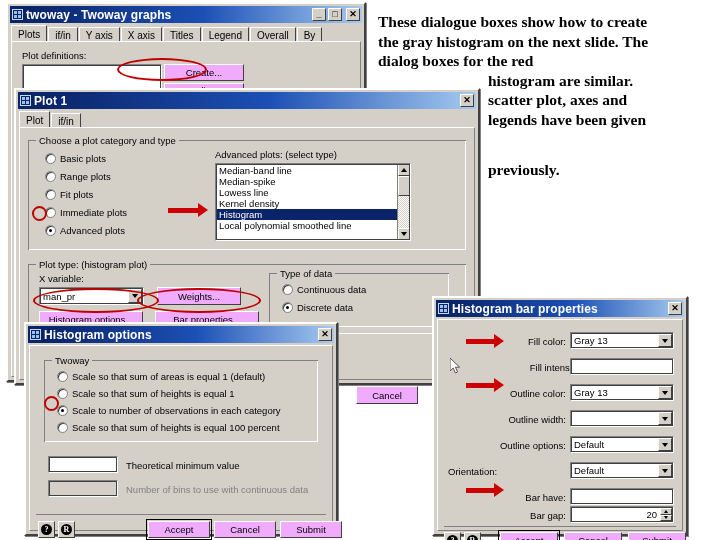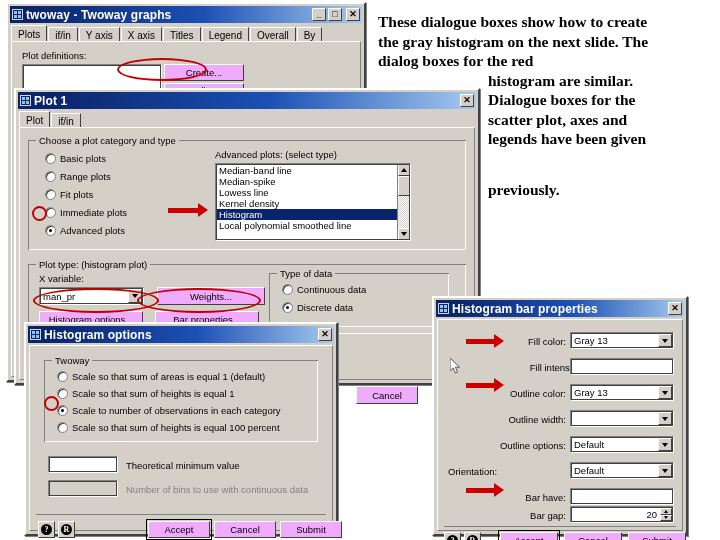--- a/index.html
+++ b/index.html
@@ -220,21 +220,20 @@
 </head>
 <body>
 
 <div class="stage">
 
   <div class="narr" style="left:378px; top:12px; width:338px;">
     <span class="indent">These dialogue boxes show how to create</span>
     <span class="indent">the gray histogram on the next slide.  The</span>
     <span class="indent">dialog boxes for the red</span>
     <span class="indent" style="padding-left:110px;">histogram are similar.</span>
-    <span class="indent" style="padding-left:110px;">Dialogue boxes for the</span>
     <span class="indent" style="padding-left:110px;">scatter plot, axes and</span>
     <span class="indent" style="padding-left:110px;">legends have been given</span>
     <span class="indent" style="padding-left:110px;margin-top:31px;">previously.</span>
   </div>
 
   <div class="win" style="left:6px; top:2px; width:360px; height:380px;">
     <div class="titlebar">
       <span class="tbicon"></span>
       <span class="ttl">twoway - Twoway graphs</span>
       <span class="tbbtns">
@@ -334,21 +333,21 @@
         <div class="grp" style="left:8px; top:136px; right:8px; height:70px;">
           <span class="grplabel">Plot type: (histogram plot)</span>
 
           <div class="lbl" style="left:10px; top:8px;">X variable:</div>
           <div class="field" style="left:10px; top:22px; width:105px; height:18px;">
             <span class="val">man_pr</span>
             <span class="combo-arrow">
                 <i></i>
               </span>
           </div>
-          <div class="btn" style="left:128px; top:22px; width:108px; height:18px;">Weights...</div>
+          <div class="btn" style="left:128px; top:22px; width:84px; height:18px;">Weights...</div>
           <div class="btn" style="left:10px; top:46px; width:104px; height:17px;">Histogram options...</div>
           <div class="btn" style="left:126px; top:46px; width:104px; height:17px;">Bar properties...</div>
 
           <div class="grp" style="left:240px; top:8px; width:180px; height:54px;">
             <span class="grplabel">Type of data</span>
             <div class="radio" style="left:12px; top:10px;">
               <span class="dot"></span>
               <span>Continuous data</span>
             </div>
             <div class="radio on" style="left:12px; top:28px;">

